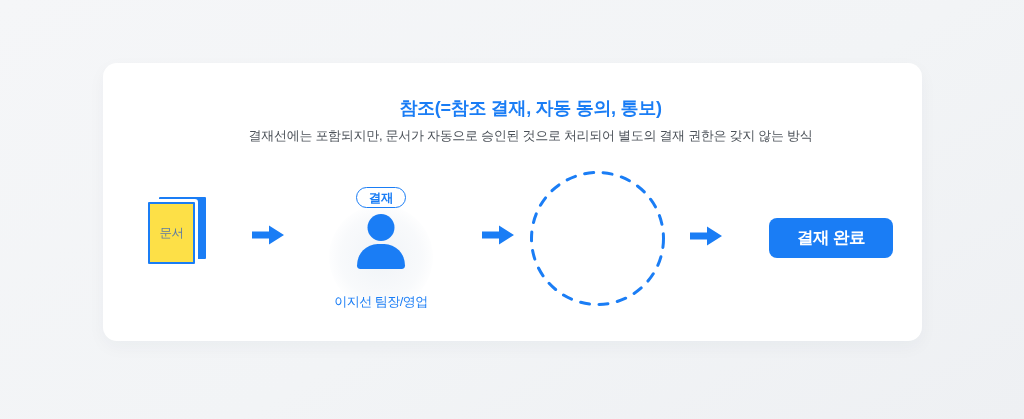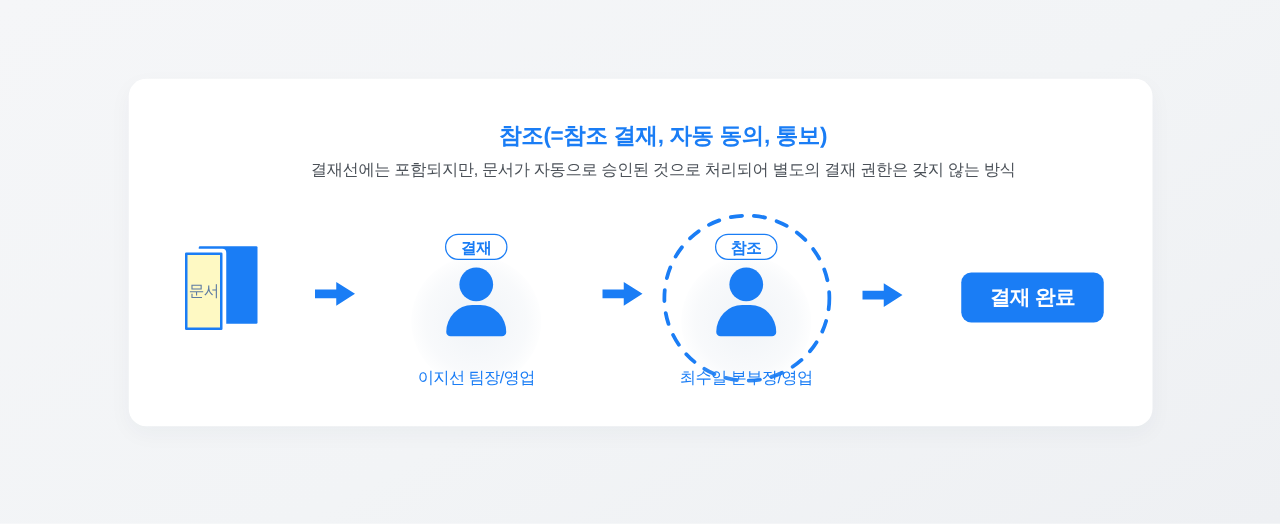--- a/index.html
+++ b/index.html
@@ -29,22 +29,22 @@
   .subtitle{
     margin-top:7px;text-align:center;
     color:var(--subtitle_text);font-size:13px;letter-spacing:-0.3px;
   }
   .flow{position:absolute;inset:0;}
 
   
   .doc{position:absolute;left:45px;top:134px;width:58px;height:68px;}
   .doc-back{position:absolute;left:11px;top:0;width:47px;height:62px;background:var(--primary);border-radius:1px;}
   .doc-front{
-    position:absolute;left:0;top:5px;width:30px;height:62px;
-    background:#fef9c3;border:2.5px solid var(--primary);border-radius:1px;
+    position:absolute;left:0;top:5px;width:47px;height:62px;
+    background:#fde047;border:2.5px solid var(--primary);border-radius:1px;
     box-shadow:0 0 0 3px #ffffff;
     display:flex;align-items:center;justify-content:center;
   }
   .doc-front span{color:var(--doc_text);font-size:12.5px;letter-spacing:-0.5px;}
 
   
   .arrow{position:absolute;width:34px;height:22px;color:var(--primary);}
   .arrow-1{left:148px;top:161px;}
   .arrow-2{left:378px;top:161px;}
   .arrow-3{left:586px;top:162px;}
@@ -78,21 +78,21 @@
   .person-name{
     position:relative;z-index:1;margin-top:24px;
     color:var(--primary);font-size:13px;letter-spacing:-0.5px;white-space:nowrap;
   }
 
   
   .dashed-circle{position:absolute;left:426px;top:107px;width:137px;height:137px;color:var(--primary);}
 
   
   .result-button{
-    position:absolute;left:666px;top:155px;width:114px;height:40px;
+    position:absolute;left:666px;top:155px;width:124px;height:40px;
     background:var(--primary);border:none;border-radius:8px;
     color:#ffffff;font-size:16.5px;font-weight:bold;letter-spacing:-0.5px;
     font-family:inherit;display:flex;align-items:center;justify-content:center;
   }
 </style>
 </head>
 <body>
 
 <div class="card">
   <div class="title">참조(=참조 결재, 자동 동의, 통보)</div>
@@ -121,28 +121,20 @@
     </div>
 
     <svg class="arrow arrow-2" viewBox="0 0 34 22">
       <path d="M1 7.5 H18 V1.5 L33 11 L18 20.5 V14.5 H1 Z" fill="currentColor"></path>
     </svg>
 
     <svg class="dashed-circle" viewBox="0 0 137 137">
       <circle cx="68.5" cy="68.5" r="66" fill="none" stroke="currentColor" stroke-width="3" stroke-dasharray="9 9.6" stroke-linecap="round"></circle>
     </svg>
 
-    <div class="person-group group-referrer">
-      <div class="badge">참조</div>
-      <div class="person">
-        <div class="head"></div>
-        <div class="torso"></div>
-      </div>
-      <div class="person-name">최수일 본부장/영업</div>
-    </div>
 
     <svg class="arrow arrow-3" viewBox="0 0 34 22">
       <path d="M1 7.5 H18 V1.5 L33 11 L18 20.5 V14.5 H1 Z" fill="currentColor"></path>
     </svg>
 
     <div class="result-button">결재 완료</div>
 
   </div>
 </div>
 

